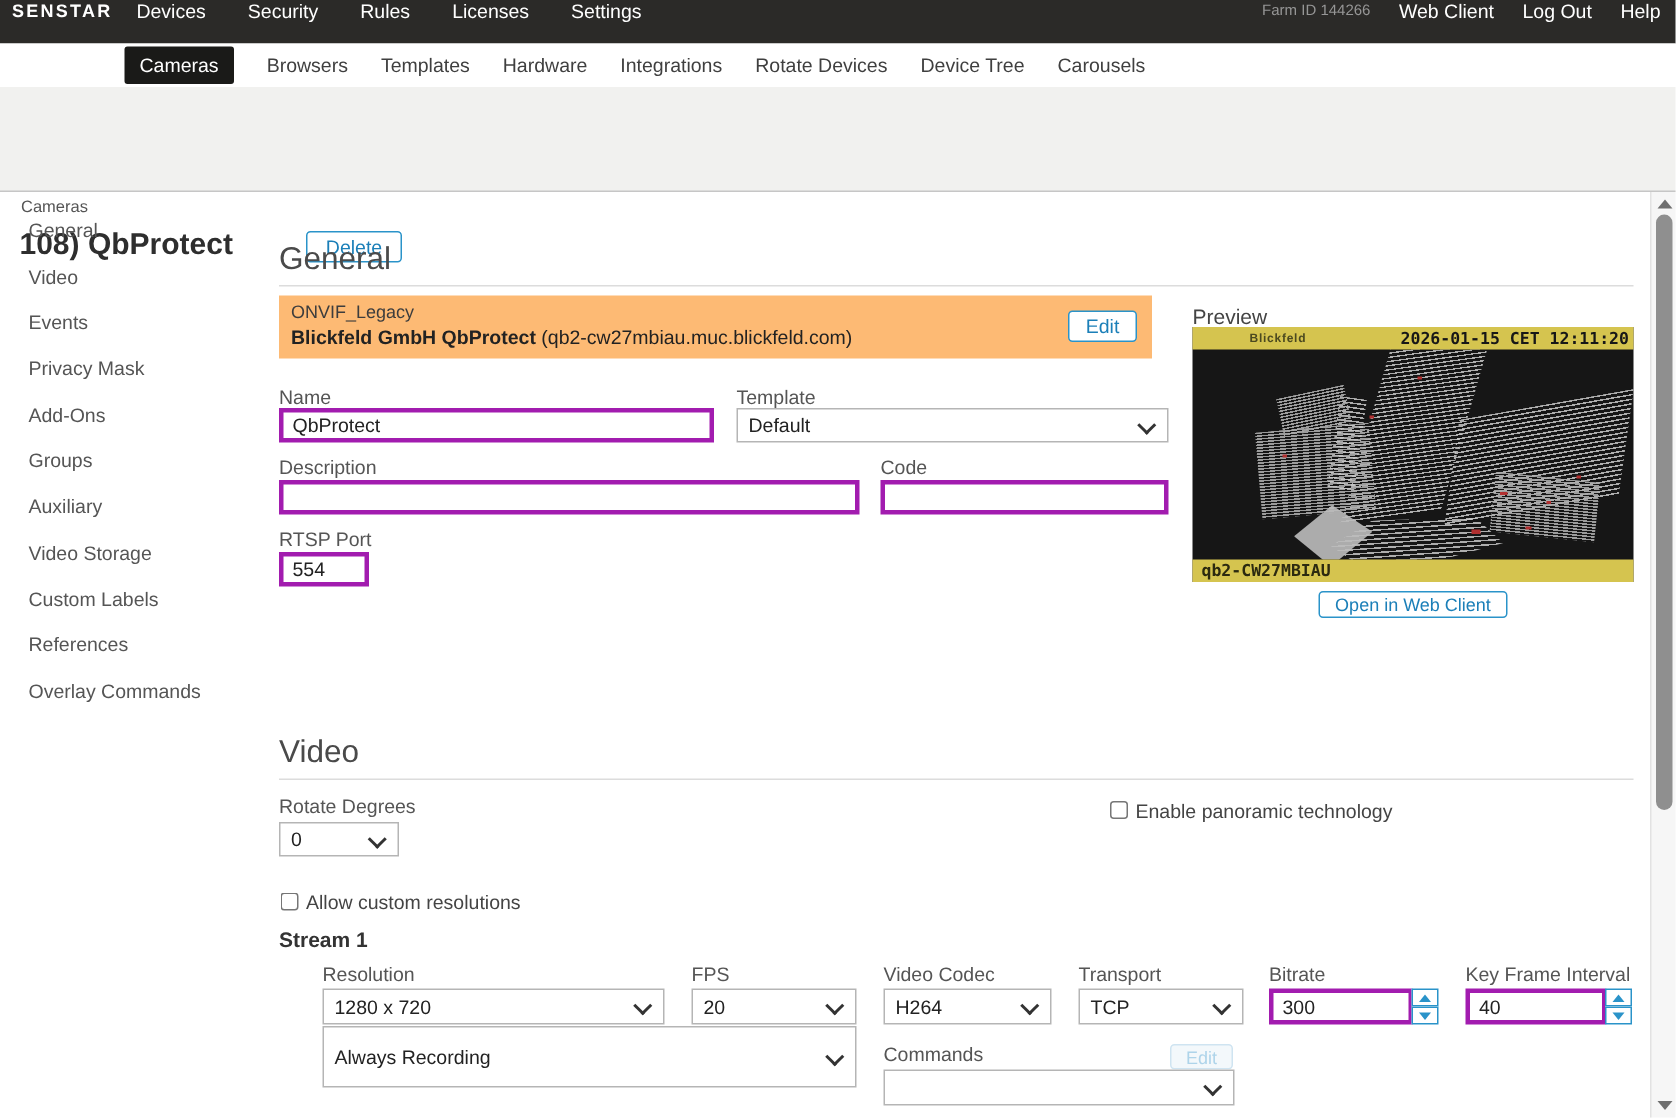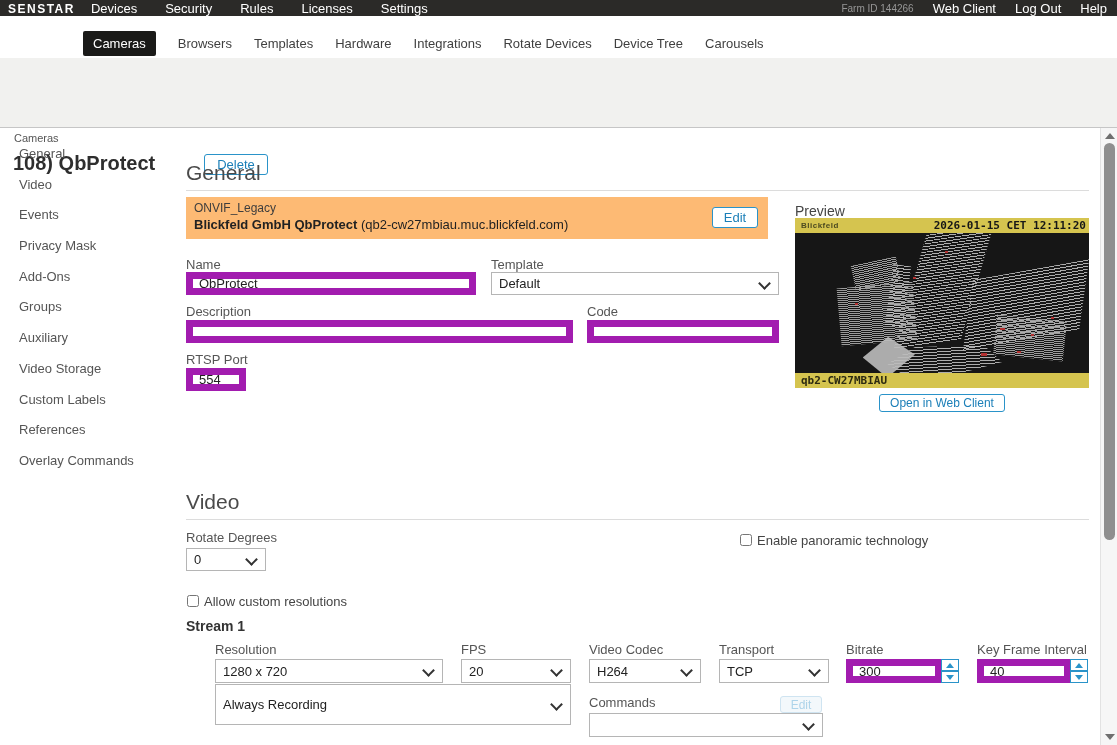--- a/index.html
+++ b/index.html
@@ -1,22 +1,22 @@
 <!DOCTYPE html>
 <html><head>
 <meta charset="utf-8">
 <style>
   * { box-sizing: border-box; margin: 0; padding: 0; }
   html, body { width: 1117px; height: 745px; overflow: hidden; }
   body { font-family: "Liberation Sans", sans-serif; background: #fff; color: #222; }
   .page { position: absolute; top: 0; left: 0; width: 1117px; height: 745px; background: #fff; }
 
   
-  .topbar { position: absolute; top: 0; left: 0; width: 1117px; height: 16px;
-            background: #2b2a28; display: flex; align-items: flex-end; }
+  .topbar { position: absolute; top: 0; left: 0; width: 1117px; height: 29px;
+            background: #2b2a28; display: flex; align-items: flex-start; }
   .logo { color: #fff; font-weight: bold; font-size: 12px; letter-spacing: 1.5px;
           margin-left: 8px; white-space: nowrap; }
   .topmenu { display: flex; gap: 28px; margin-left: 16px; }
   .topmenu span { color: #fff; font-size: 13px; cursor: pointer; white-space: nowrap; }
   .topright { margin-left: auto; display: flex; align-items: center; gap: 19px; margin-right: 10px; }
   .farmid { color: #969696; font-size: 10px; white-space: nowrap; }
   .topright .tlink { color: #fff; font-size: 13px; cursor: pointer; white-space: nowrap; }
 
   
   .subnav { position: absolute; top: 29px; left: 0; width: 1117px; height: 29px;
@@ -35,21 +35,21 @@
               align-items: center; justify-content: center; }
   .delete-btn { position: absolute; left: 204px; top: 96px; width: 64px; height: 21px; }
 
   
   .sidebar { position: absolute; left: 0; top: 139px; width: 185px; }
   .sidebar div { height: 30.7px; line-height: 30.7px; padding-left: 19px;
                  font-size: 13px; color: #555; cursor: pointer; white-space: nowrap; }
 
   
   .lbl { position: absolute; font-size: 13px; color: #555; white-space: nowrap; }
-  .inp { position: absolute; background: #fff; border: 7px solid #a21caf; font-size: 13px;
+  .inp { position: absolute; background: #fff; border: 3px solid #a21caf; font-size: 13px;
          color: #222; padding: 0 6px; font-family: "Liberation Sans", sans-serif; }
   .sel { position: absolute; background: #fff; border: 1px solid #b5b5b5; display: flex;
          align-items: center; padding: 0 22px 0 7px; font-size: 13px; color: #222; cursor: pointer; }
   .sel::after { content: ""; position: absolute; right: 9px; top: 50%; margin-top: -5px;
                 width: 7px; height: 7px; border-right: 2px solid #333; border-bottom: 2px solid #333;
                 transform: rotate(45deg); }
   .heading { position: absolute; font-size: 21px; font-weight: 400; color: #4a4a4a; }
   .rule { position: absolute; left: 186px; width: 903px; height: 1px; background: #dcdcdc; }
   .cbx { position: absolute; width: 12px; height: 12px; accent-color: #2a93c9; }
   .bold-lbl { position: absolute; font-size: 14px; font-weight: bold; color: #333; }
@@ -59,21 +59,21 @@
   .infobox .l1 { position: absolute; left: 8px; top: 4px; font-size: 12px; color: #3d3d3d; }
   .infobox .l2 { position: absolute; left: 8px; top: 20px; font-size: 13px; color: #222; white-space: nowrap; }
   .infobox .l2 b { font-weight: bold; }
   .edit-btn { position: absolute; right: 10px; top: 10px; width: 46px; height: 21px; }
 
   
   .prev-label { position: absolute; left: 795px; top: 203px; font-size: 14px; color: #444; }
   .preview { position: absolute; left: 795px; top: 218px; width: 294px; height: 170px; background: #161616; }
   .pbar { position: absolute; left: 0; width: 294px; height: 15px; background: #d5c44f;
           display: flex; align-items: center; }
-  .pbar.top { top: 0; } .pbar.bot { bottom: 0; }
+  .pbar.top { top: 0; padding-left: 32px; } .pbar.bot { bottom: 0; }
   .plogo { font-size: 8px; font-weight: bold; color: #4c4a20; margin-left: 6px; letter-spacing: .5px; }
   .pstamp { margin-left: auto; margin-right: 3px; font-family: "DejaVu Sans Mono", monospace;
             font-weight: bold; font-size: 11px; color: #171717; }
   .pcam { font-family: "DejaVu Sans Mono", monospace; font-weight: bold; font-size: 11px;
           color: #2c2a10; margin-left: 6px; }
   .pc-canvas { position: absolute; left: 0; top: 15px; width: 294px; height: 140px; overflow: hidden; }
   .stripes { position: absolute;
              background-image: repeating-linear-gradient(180deg, rgba(200,200,200,.85) 0 1px, transparent 1px 3px); }
   .stripes.dense { background-image: repeating-linear-gradient(180deg, rgba(170,170,170,.9) 0 1px, transparent 1px 2px); }
   .blob { position: absolute; background: #bdbdbd; opacity: .9;

